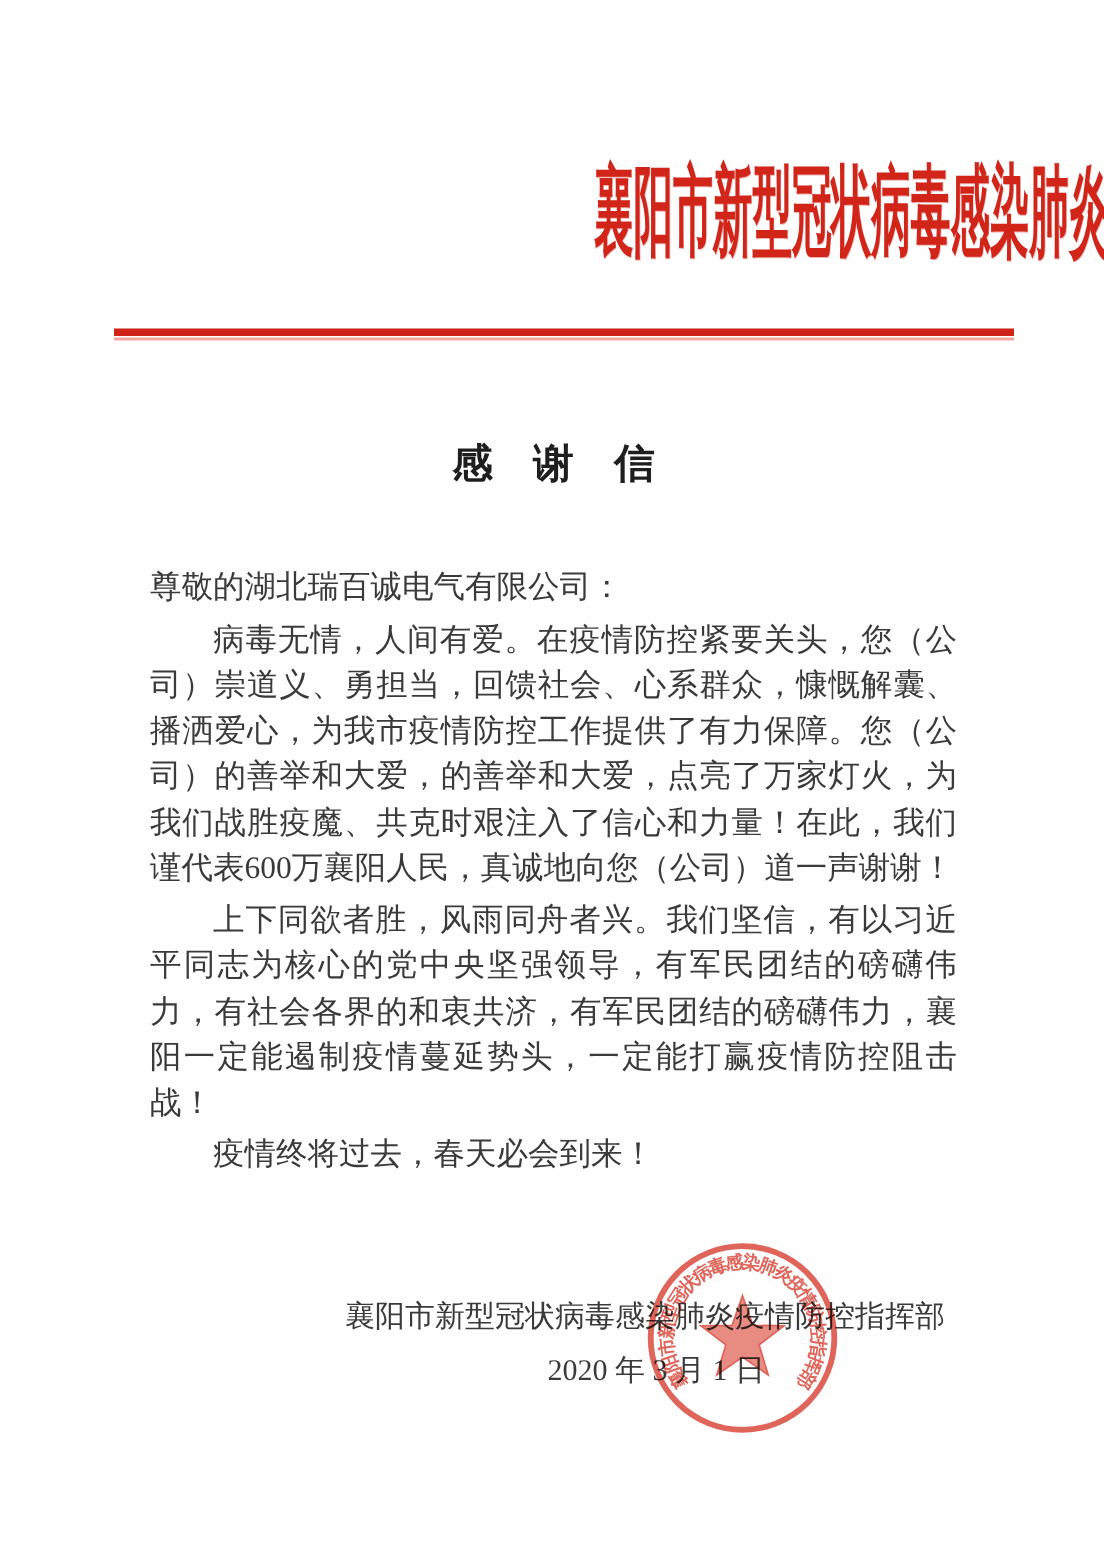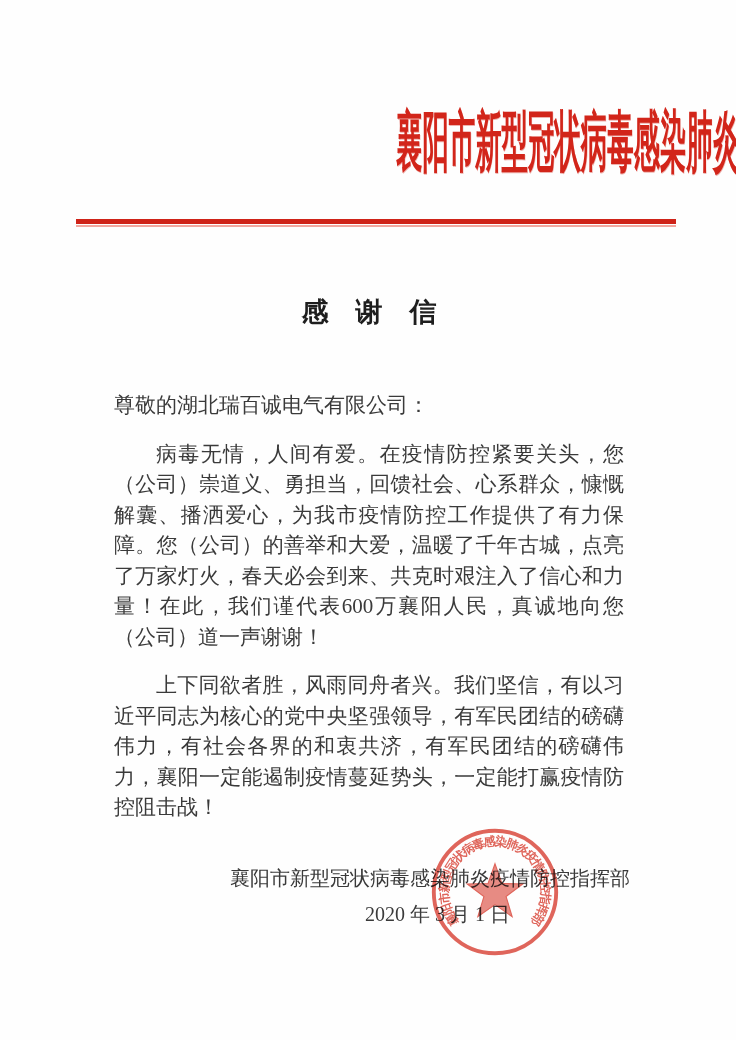--- a/index.html
+++ b/index.html
@@ -50,33 +50,34 @@
     position: absolute;
     top: 295px;
     left: 95px;
     width: 548px;
     margin: 0;
     text-align: center;
     font-size: 27px;
     line-height: 34px;
     font-weight: bold;
     color: #1e1e1e;
+    font-family: Liberation Mono, monospace;
   }
   
   .letter-body {
     position: absolute;
     top: 372px;
     left: 96px;
     width: 546px;
     font-size: 21px;
     line-height: 30.5px;
     color: #3a3a3a;
     text-align: justify;
   }
-  .letter-body p { margin: 18px; }
+  .letter-body p { margin: 4px; }
   .para { text-indent: 2em; }
   
   .signature {
     position: absolute;
     top: 864px;
     left: 96px;
     width: 546px;
     text-align: right;
     padding-right: 12px;
     box-sizing: border-box;
@@ -122,22 +123,23 @@
 
   <div class="red-rule">
     <div class="rule-thick"></div>
     <div class="rule-thin"></div>
   </div>
 
   <h1 class="doc-title">感　谢　信</h1>
 
   <div class="letter-body">
     <p class="salutation">尊敬的湖北瑞百诚电气有限公司：</p>
-    <p class="para">病毒无情，人间有爱。在疫情防控紧要关头，您（公司）崇道义、勇担当，回馈社会、心系群众，慷慨解囊、播洒爱心，为我市疫情防控工作提供了有力保障。您（公司）的善举和大爱，温暖了千年古城，点亮了万家灯火，春天必会到来、共克时艰注入了信心和力量！在此，我们谨代表600万襄阳人民，真诚地向您（公司）道一声谢谢！</p>
+    <p class="para">病毒无情，人间有爱。在疫情防控紧要关头，您（公司）崇道义、勇担当，回馈社会、心系群众，慷慨解囊、播洒爱心，为我市疫情防控工作提供了有力保障。您（公司）的善举和大爱，的善举和大爱，点亮了万家灯火，为我们战胜疫魔、共克时艰注入了信心和力量！在此，我们谨代表600万襄阳人民，真诚地向您（公司）道一声谢谢！</p>
     <p class="para">上下同欲者胜，风雨同舟者兴。我们坚信，有以习近平同志为核心的党中央坚强领导，有军民团结的磅礴伟力，有社会各界的和衷共济，有军民团结的磅礴伟力，襄阳一定能遏制疫情蔓延势头，一定能打赢疫情防控阻击战！</p>
+    <p class="para">疫情终将过去，春天必会到来！</p>
   </div>
 
   <div class="signature">襄阳市新型冠状病毒感染肺炎疫情防控指挥部</div>
 
   <div class="sig-date">2020 年 3 月 1 日</div>
 
   <svg class="seal" viewBox="0 0 140 140" xmlns="http://www.w3.org/2000/svg">
     <defs>
       <path id="sealArc" d="M 33.2 100.9 A 48 48 0 1 1 106.8 100.9" fill="none"></path>
     </defs>

